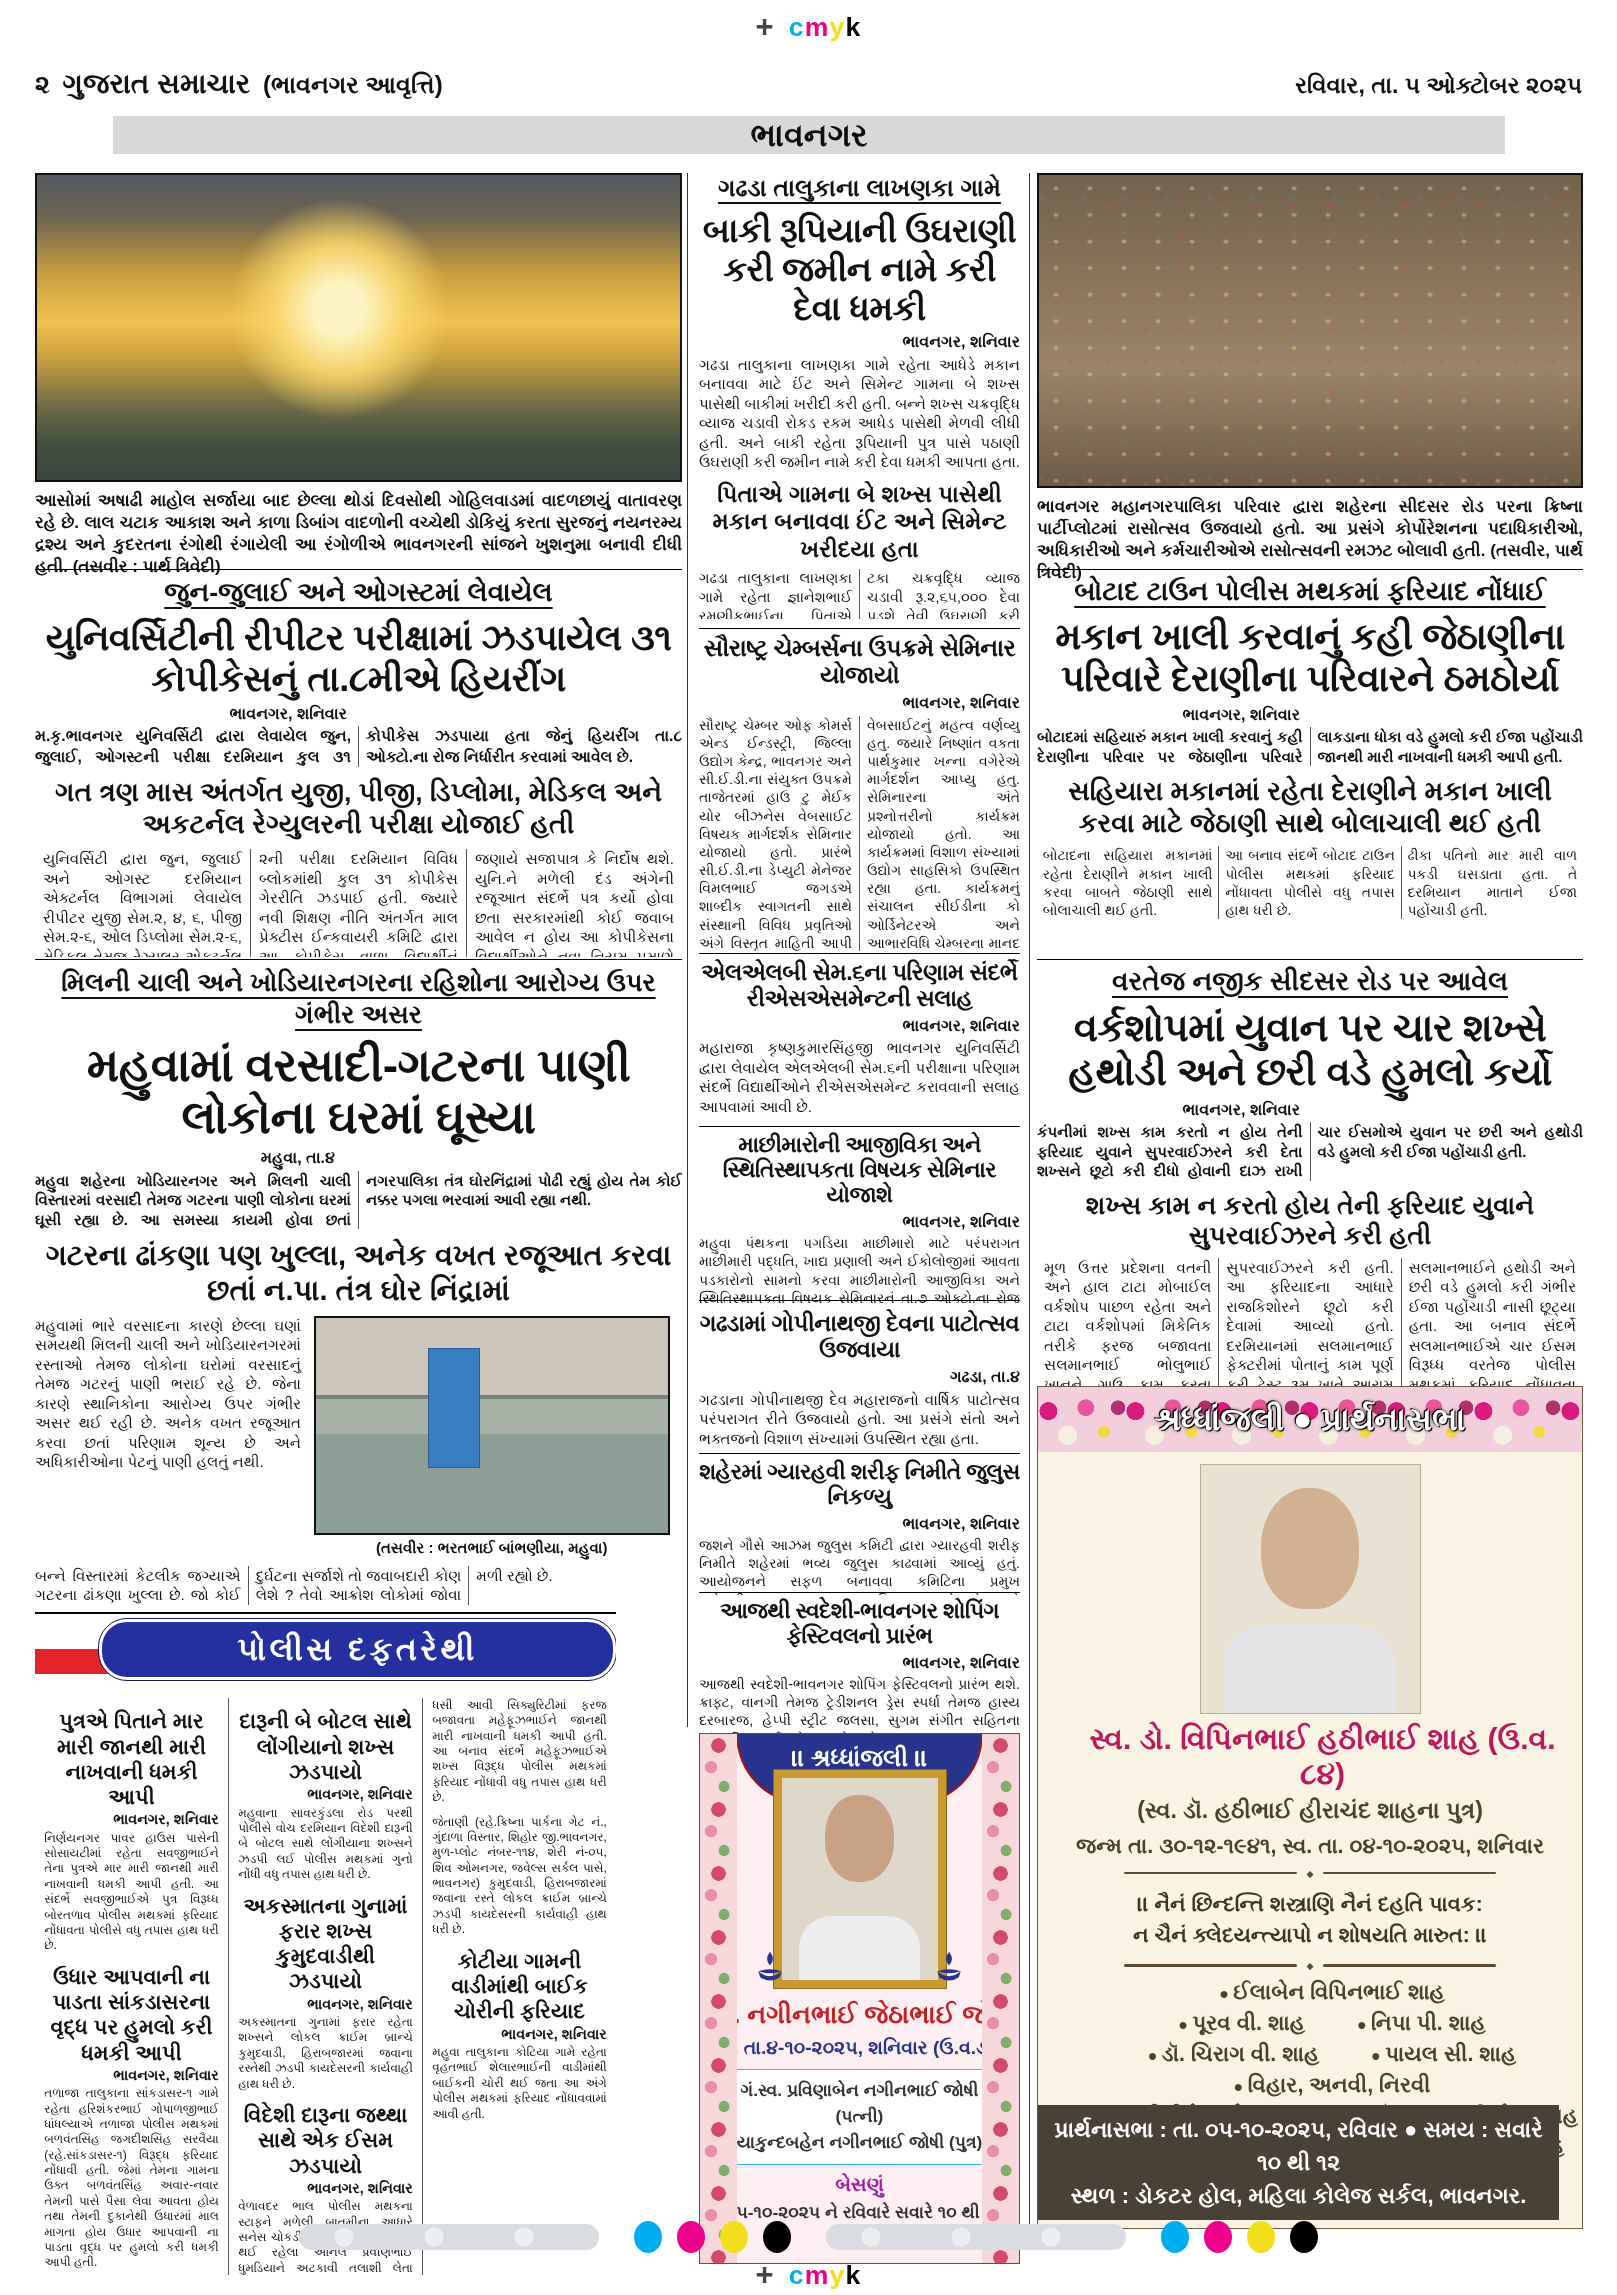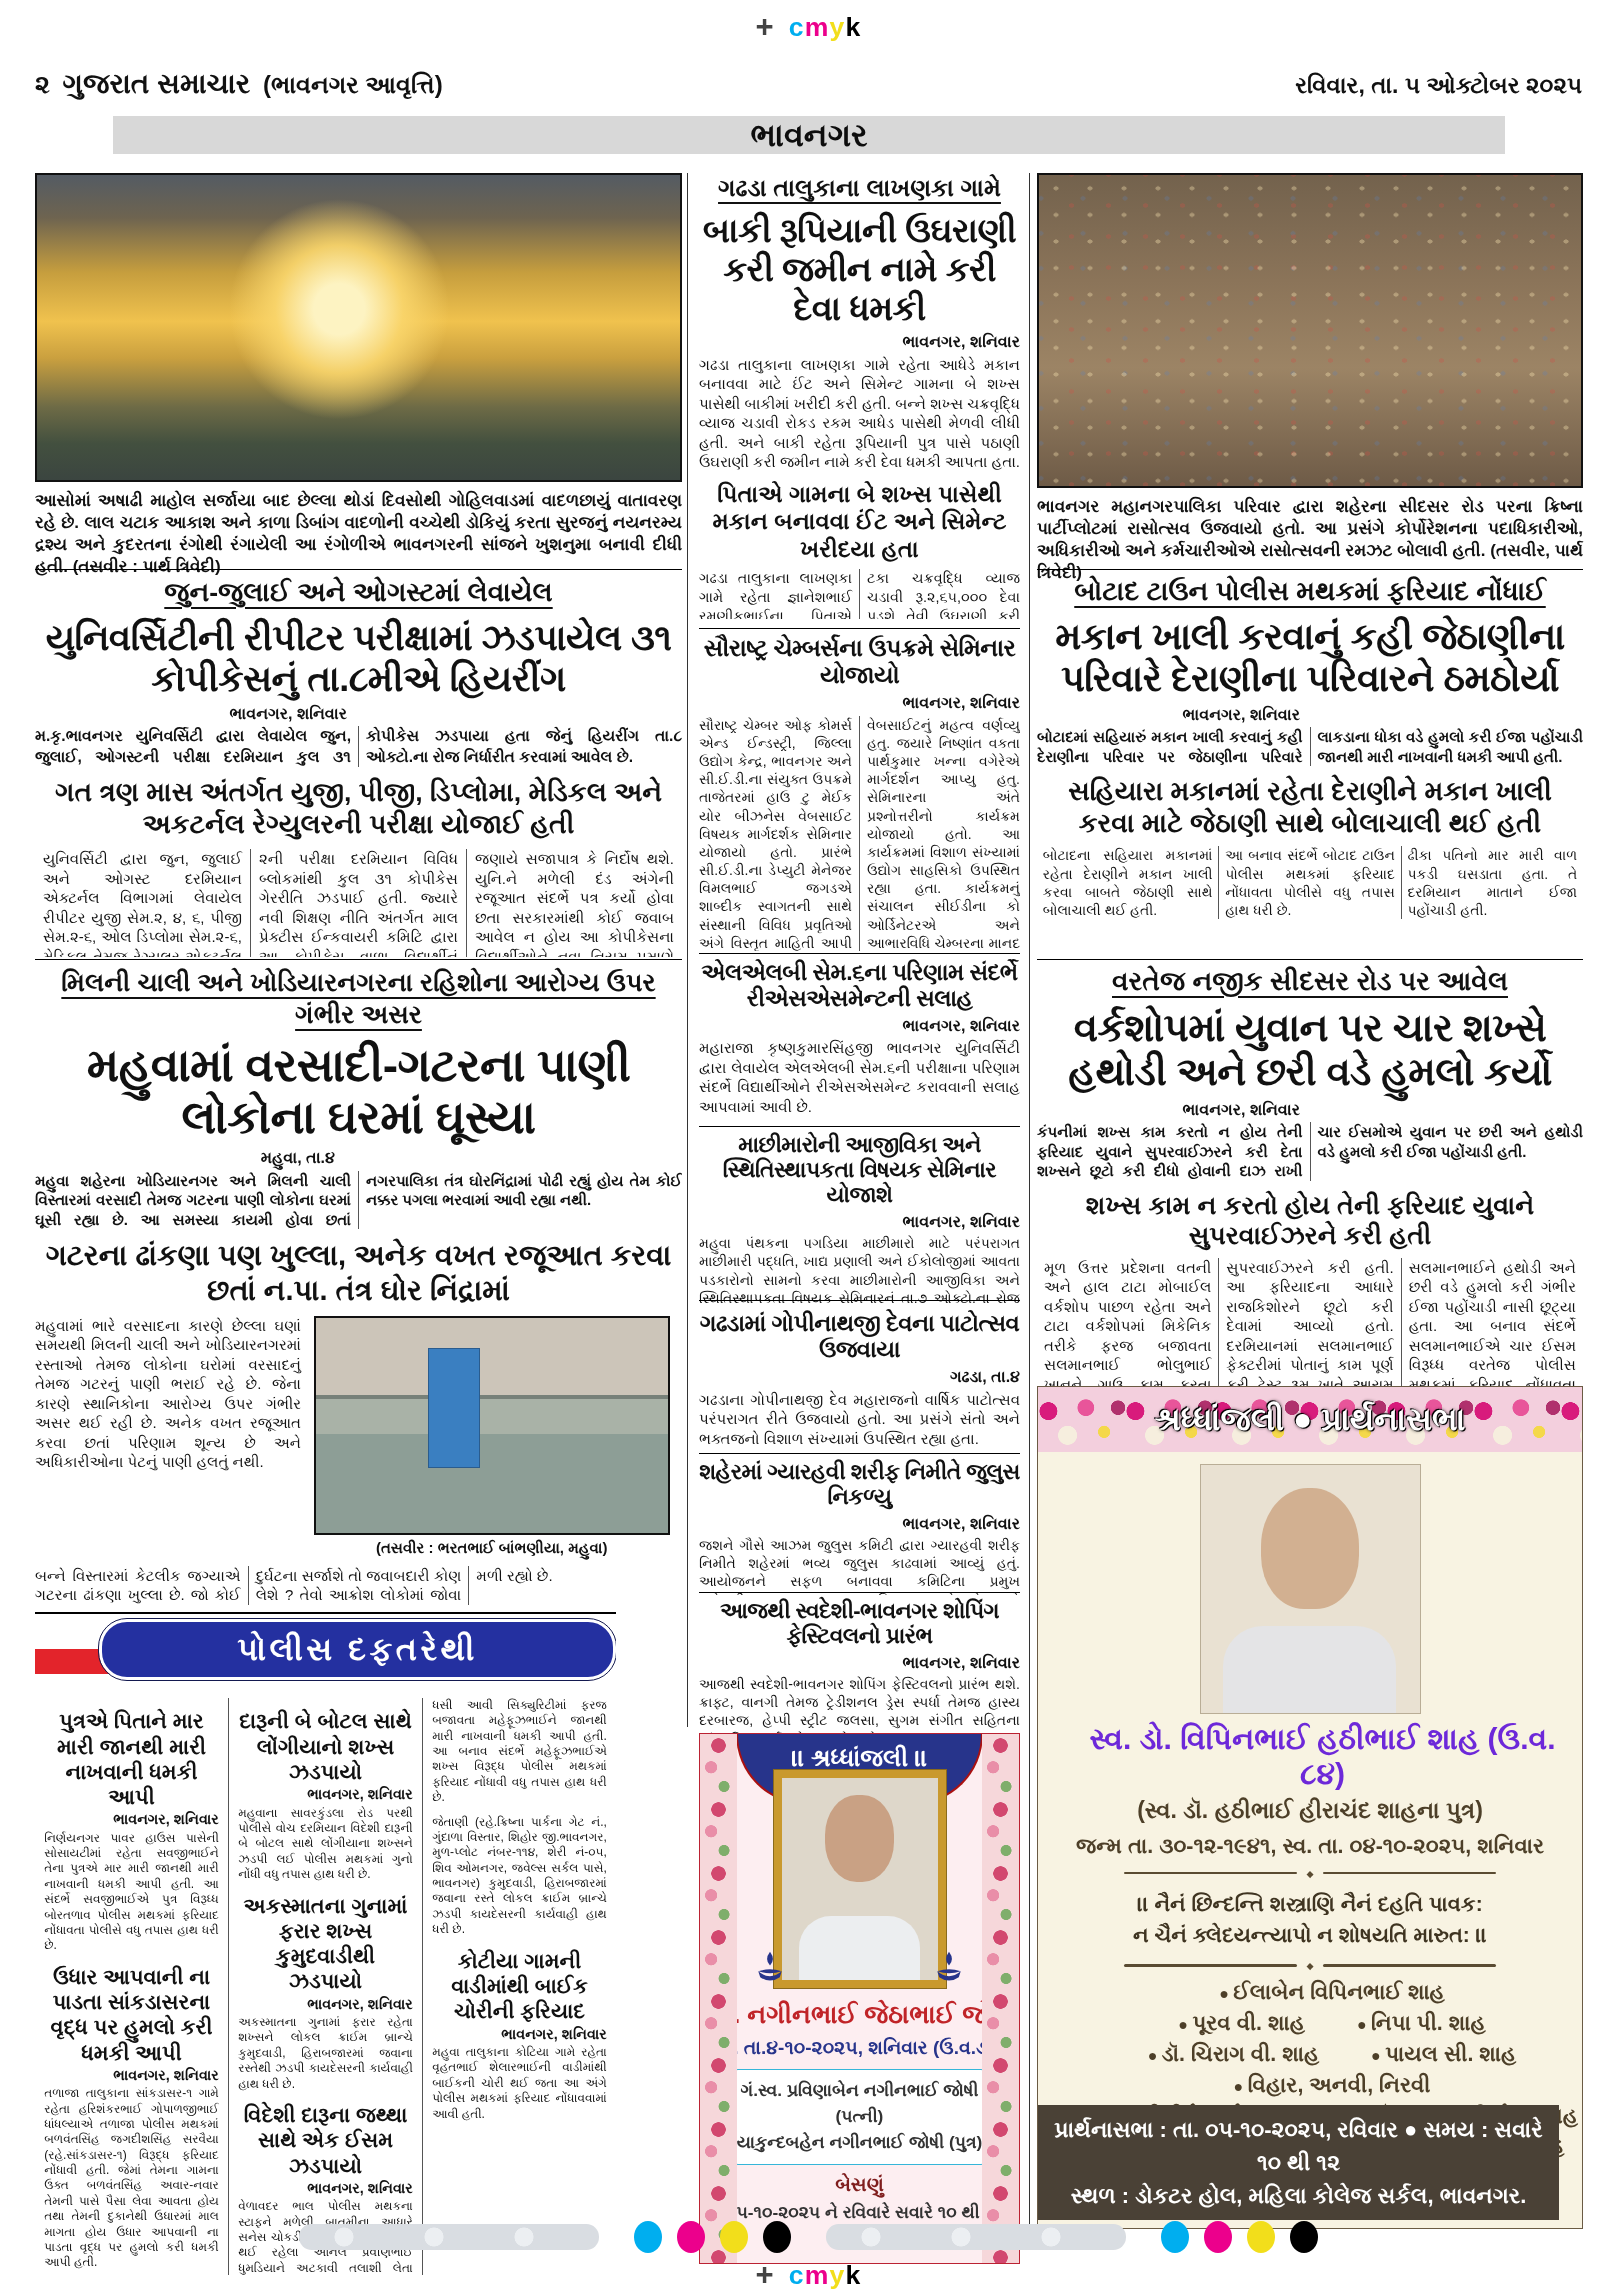--- a/index.html
+++ b/index.html
@@ -62,21 +62,21 @@
       radial-gradient(circle at 34% 70%, #f6eede 0 9.2px, transparent 9.8px),
       radial-gradient(circle at 55% 30%, #e8559a 0 8px, transparent 8.7px),
       radial-gradient(circle at 76% 65%, #f4d84a 0 5.8px, transparent 6.4px),
       radial-gradient(circle at 92% 30%, #b0316d 0 7px, transparent 7.5px);
       background-size:87px 69px;}
   .ob-head{height:65px;display:flex;align-items:center;justify-content:center;}
   .ob-head span{color:#fff;font-weight:bold;font-size:32px;text-shadow:0 0 3.5px #000,1.2px 1.2px 0 #000,-1.2px -1.2px 0 #000;}
   .portrait{width:219px;height:248px;margin:11.6px auto 5.8px;background:#e9e1d2;border:1.2px solid #b9ad96;position:relative;overflow:hidden;}
   .portrait:before{content:"";position:absolute;left:50%;top:23px;width:98px;height:121px;margin-left:-49px;background:#d2b091;border-radius:48% 48% 44% 44%;}
   .portrait:after{content:"";position:absolute;left:50%;bottom:-11.6px;width:173px;height:98px;margin-left:-87px;background:#e4e4e6;border-radius:40px 40px 0 0;}
-  .ob-name{font-size:30px;font-weight:bold;color:#6d28d9;text-align:center;margin-top:8px;margin-left:25px;}
+  .ob-name{font-size:30px;font-weight:bold;color:#be185d;text-align:center;margin-top:8px;margin-left:25px;}
   .ob-sub{font-size:23px;font-weight:bold;color:#4d3f28;text-align:center;margin-top:5.8px;}
   .ob-dates{font-size:21.4px;font-weight:bold;color:#4d3f28;text-align:center;margin-top:9.2px;}
   .orn{display:flex;align-items:center;justify-content:center;gap:9.2px;color:#5a4b32;margin:9.2px 0;}
   .orn:before,.orn:after{content:"";height:2.3px;width:173px;background:#5a4b32;border-radius:1.7px;}
   .shloka{font-size:21px;font-weight:bold;color:#3f3421;text-align:center;line-height:1.5;}
   .rels{font-size:21.4px;font-weight:bold;color:#4d3f28;}
   .relrow{display:flex;justify-content:center;gap:52px;margin:5.8px 0;padding-left:44px;}
   .rel:before{content:"● ";font-size:16px;}
   .ob-foot{position:absolute;left:0;right:23px;bottom:8px;background:#4a4136;color:#fff;text-align:center;
            font-weight:bold;font-size:22px;line-height:1.5;padding:8px 5.8px;}
@@ -93,21 +93,21 @@
   .os-arch{width:243px;height:69px;margin:0 auto;background:#27348b;border:2.3px solid #a11;border-top:none;
            border-radius:0 0 121px 121px;display:flex;align-items:flex-start;justify-content:center;}
   .os-arch span{color:#fff;font-weight:bold;font-size:24px;margin-top:10.4px;}
   .os-photo{width:156px;height:202px;margin:-35px auto 0;background:#ded7ca;border:8px solid #c9992e;outline:1.2px solid #8a6a1c;position:relative;z-index:2;}
   .os-photo:before{content:"";position:absolute;left:50%;top:17.3px;width:69px;height:87px;margin-left:-35px;background:#c9a184;border-radius:46%;}
   .os-photo:after{content:"";position:absolute;left:50%;bottom:0;width:121px;height:64px;margin-left:-61px;background:#eceef0;border-radius:32px 32px 0 0;}
   .os-name{color:#c02428;font-weight:bold;font-size:25.4px;text-align:center;margin-top:11.6px;}
   .os-date{color:#27348b;font-weight:bold;font-size:19px;text-align:center;margin-top:7px;}
   .os-box{margin:10.4px 23px 0;border:1.7px solid #35b6d9;border-radius:15px;background:#fff;padding:8px 11.6px;
           font-size:17.3px;font-weight:bold;color:#333;text-align:center;line-height:1.5;}
-  .os-besnu{font-size:19.6px;font-weight:bold;color:#7f1d1d;text-align:center;margin-top:8px;}
+  .os-besnu{font-size:19.6px;font-weight:bold;color:#a21caf;text-align:center;margin-top:8px;}
   .os-b{font-size:17.3px;font-weight:bold;color:#333;text-align:center;margin-top:4.6px;line-height:1.4;}
   .diya{position:absolute;width:40px;height:43px;z-index:2;}
   
   .dotsrow{left:0;right:0;display:flex;justify-content:center;align-items:center;gap:35px;}
   .gbar{width:300px;height:25.4px;background:#d9dde2;border-radius:12.7px;background-image:
         radial-gradient(circle at 15% 50%, #eceff2 0 9.2px, transparent 9.8px),
         radial-gradient(circle at 45% 50%, #eceff2 0 9.2px, transparent 9.8px),
         radial-gradient(circle at 75% 50%, #eceff2 0 9.2px, transparent 9.8px);}
   .dots{display:flex;gap:15px;}
   .dot{width:28px;height:32px;border-radius:50%;}

